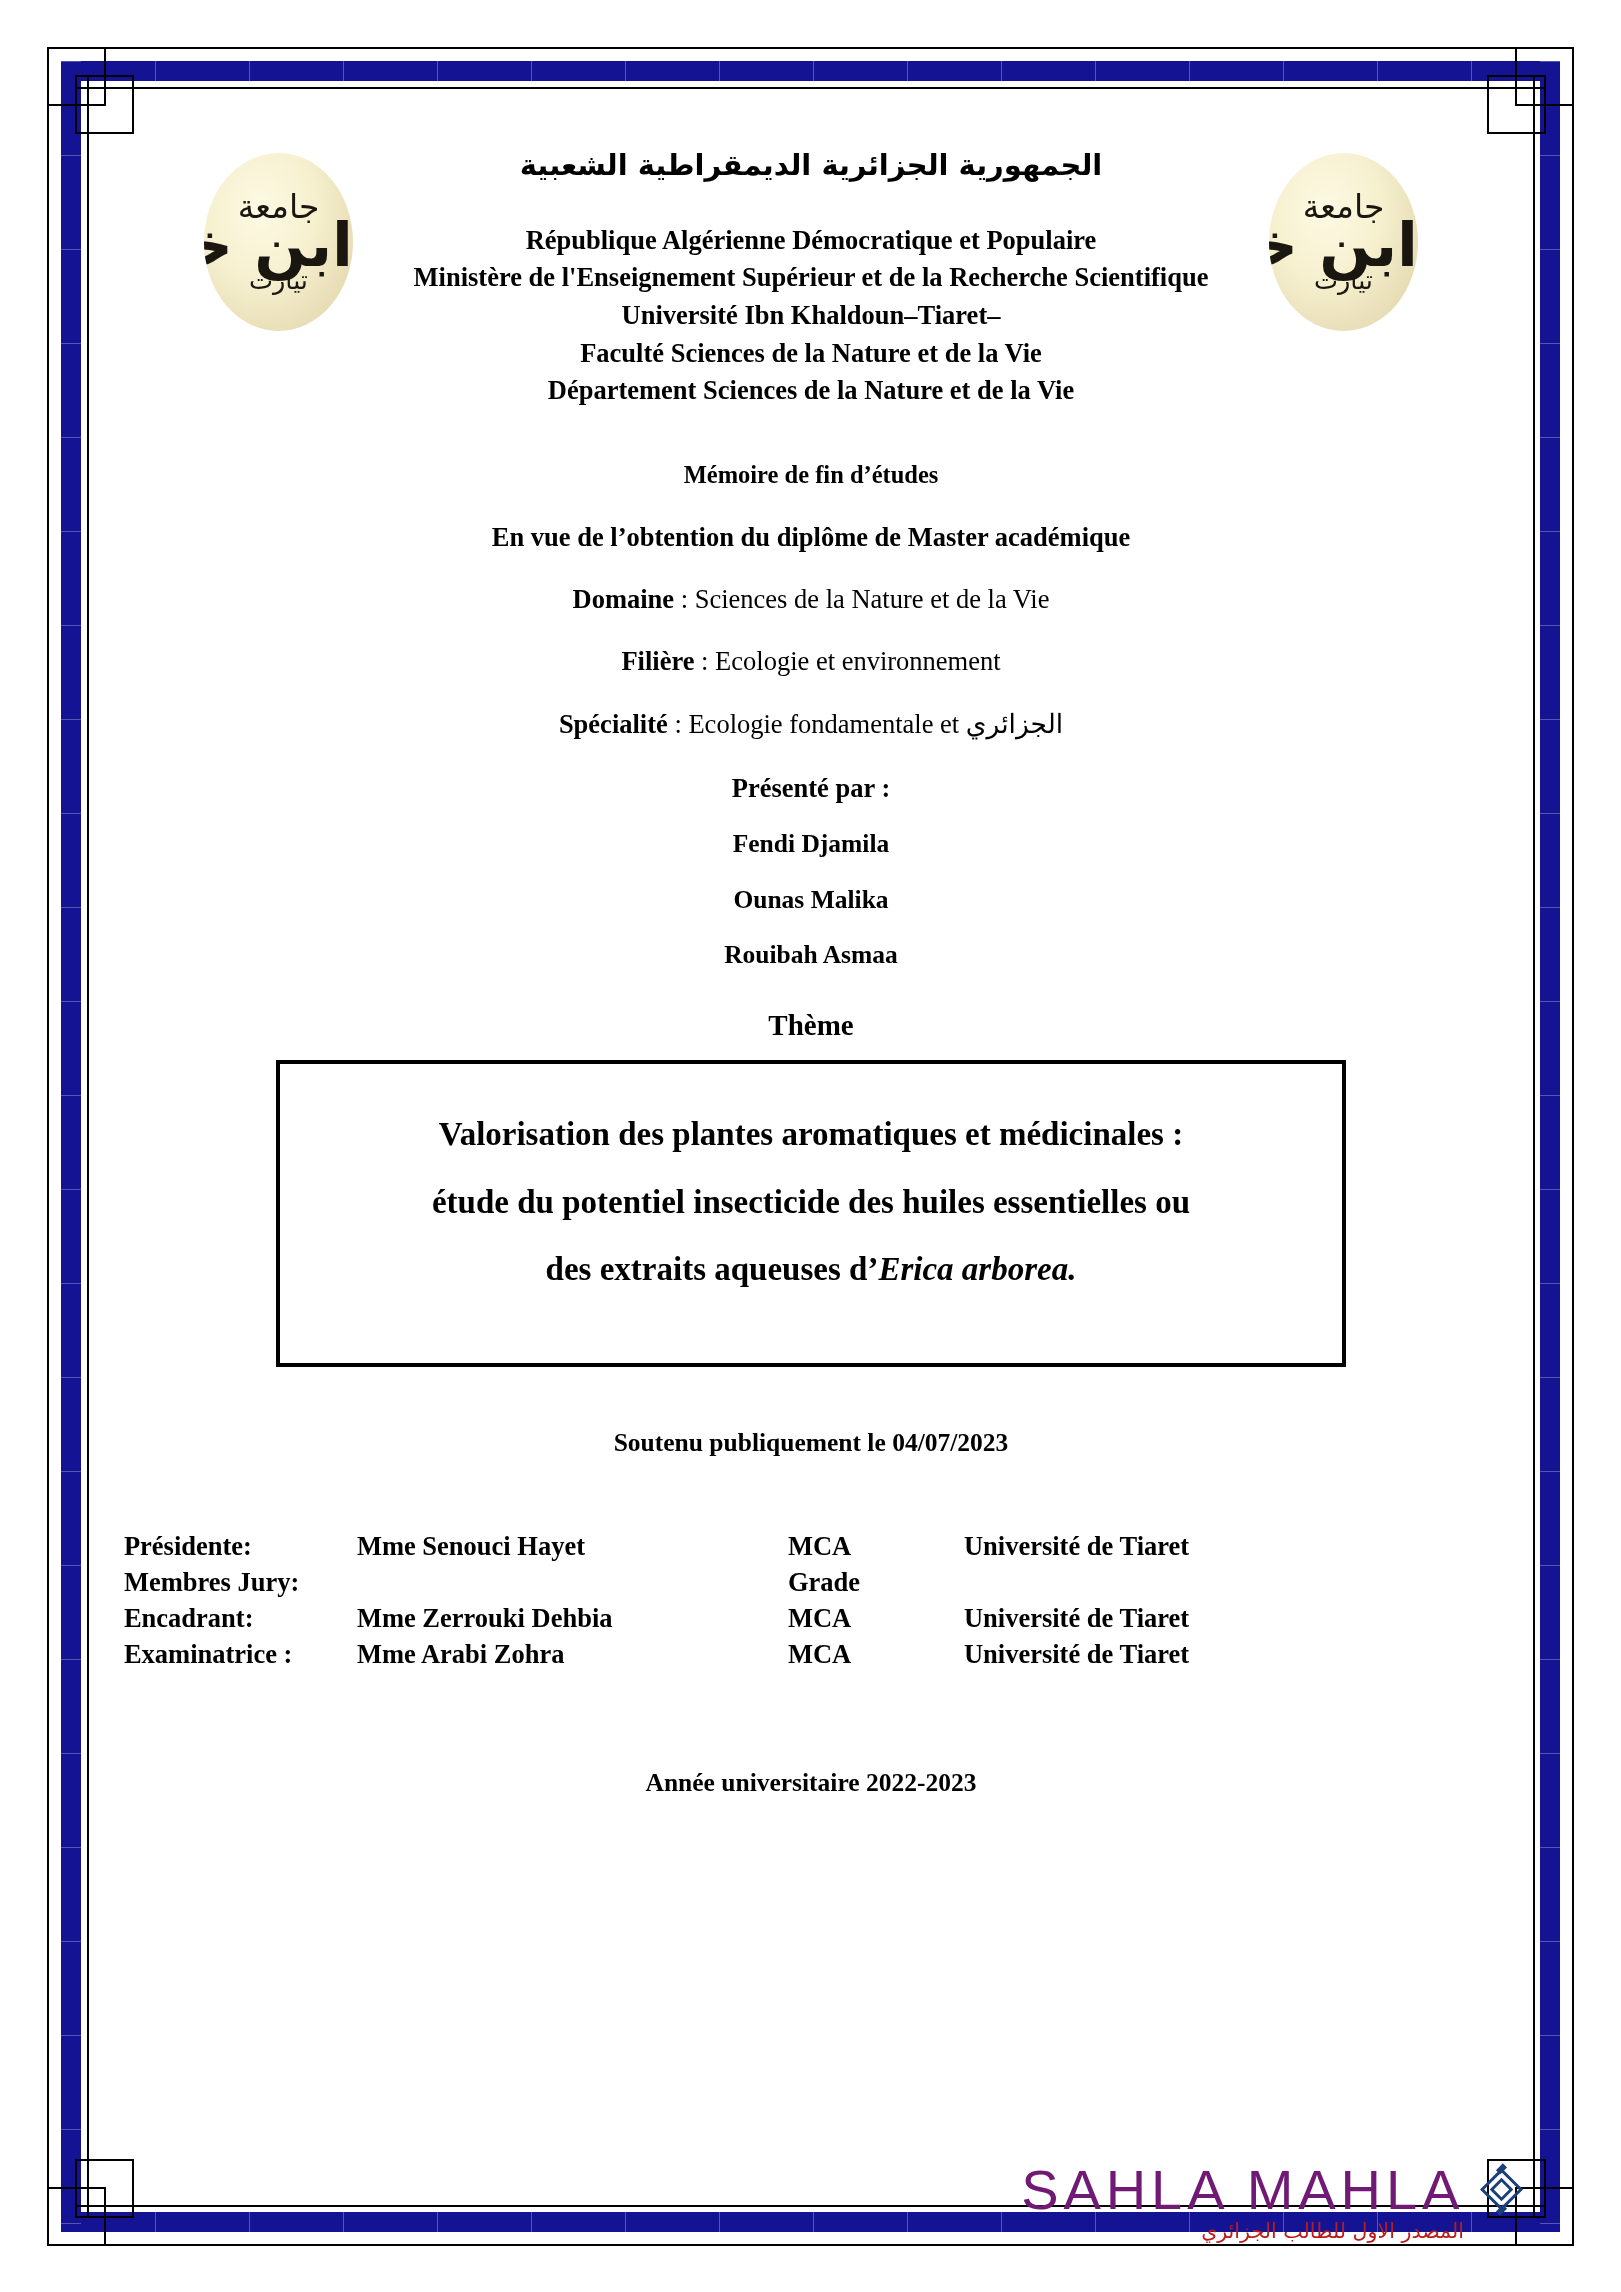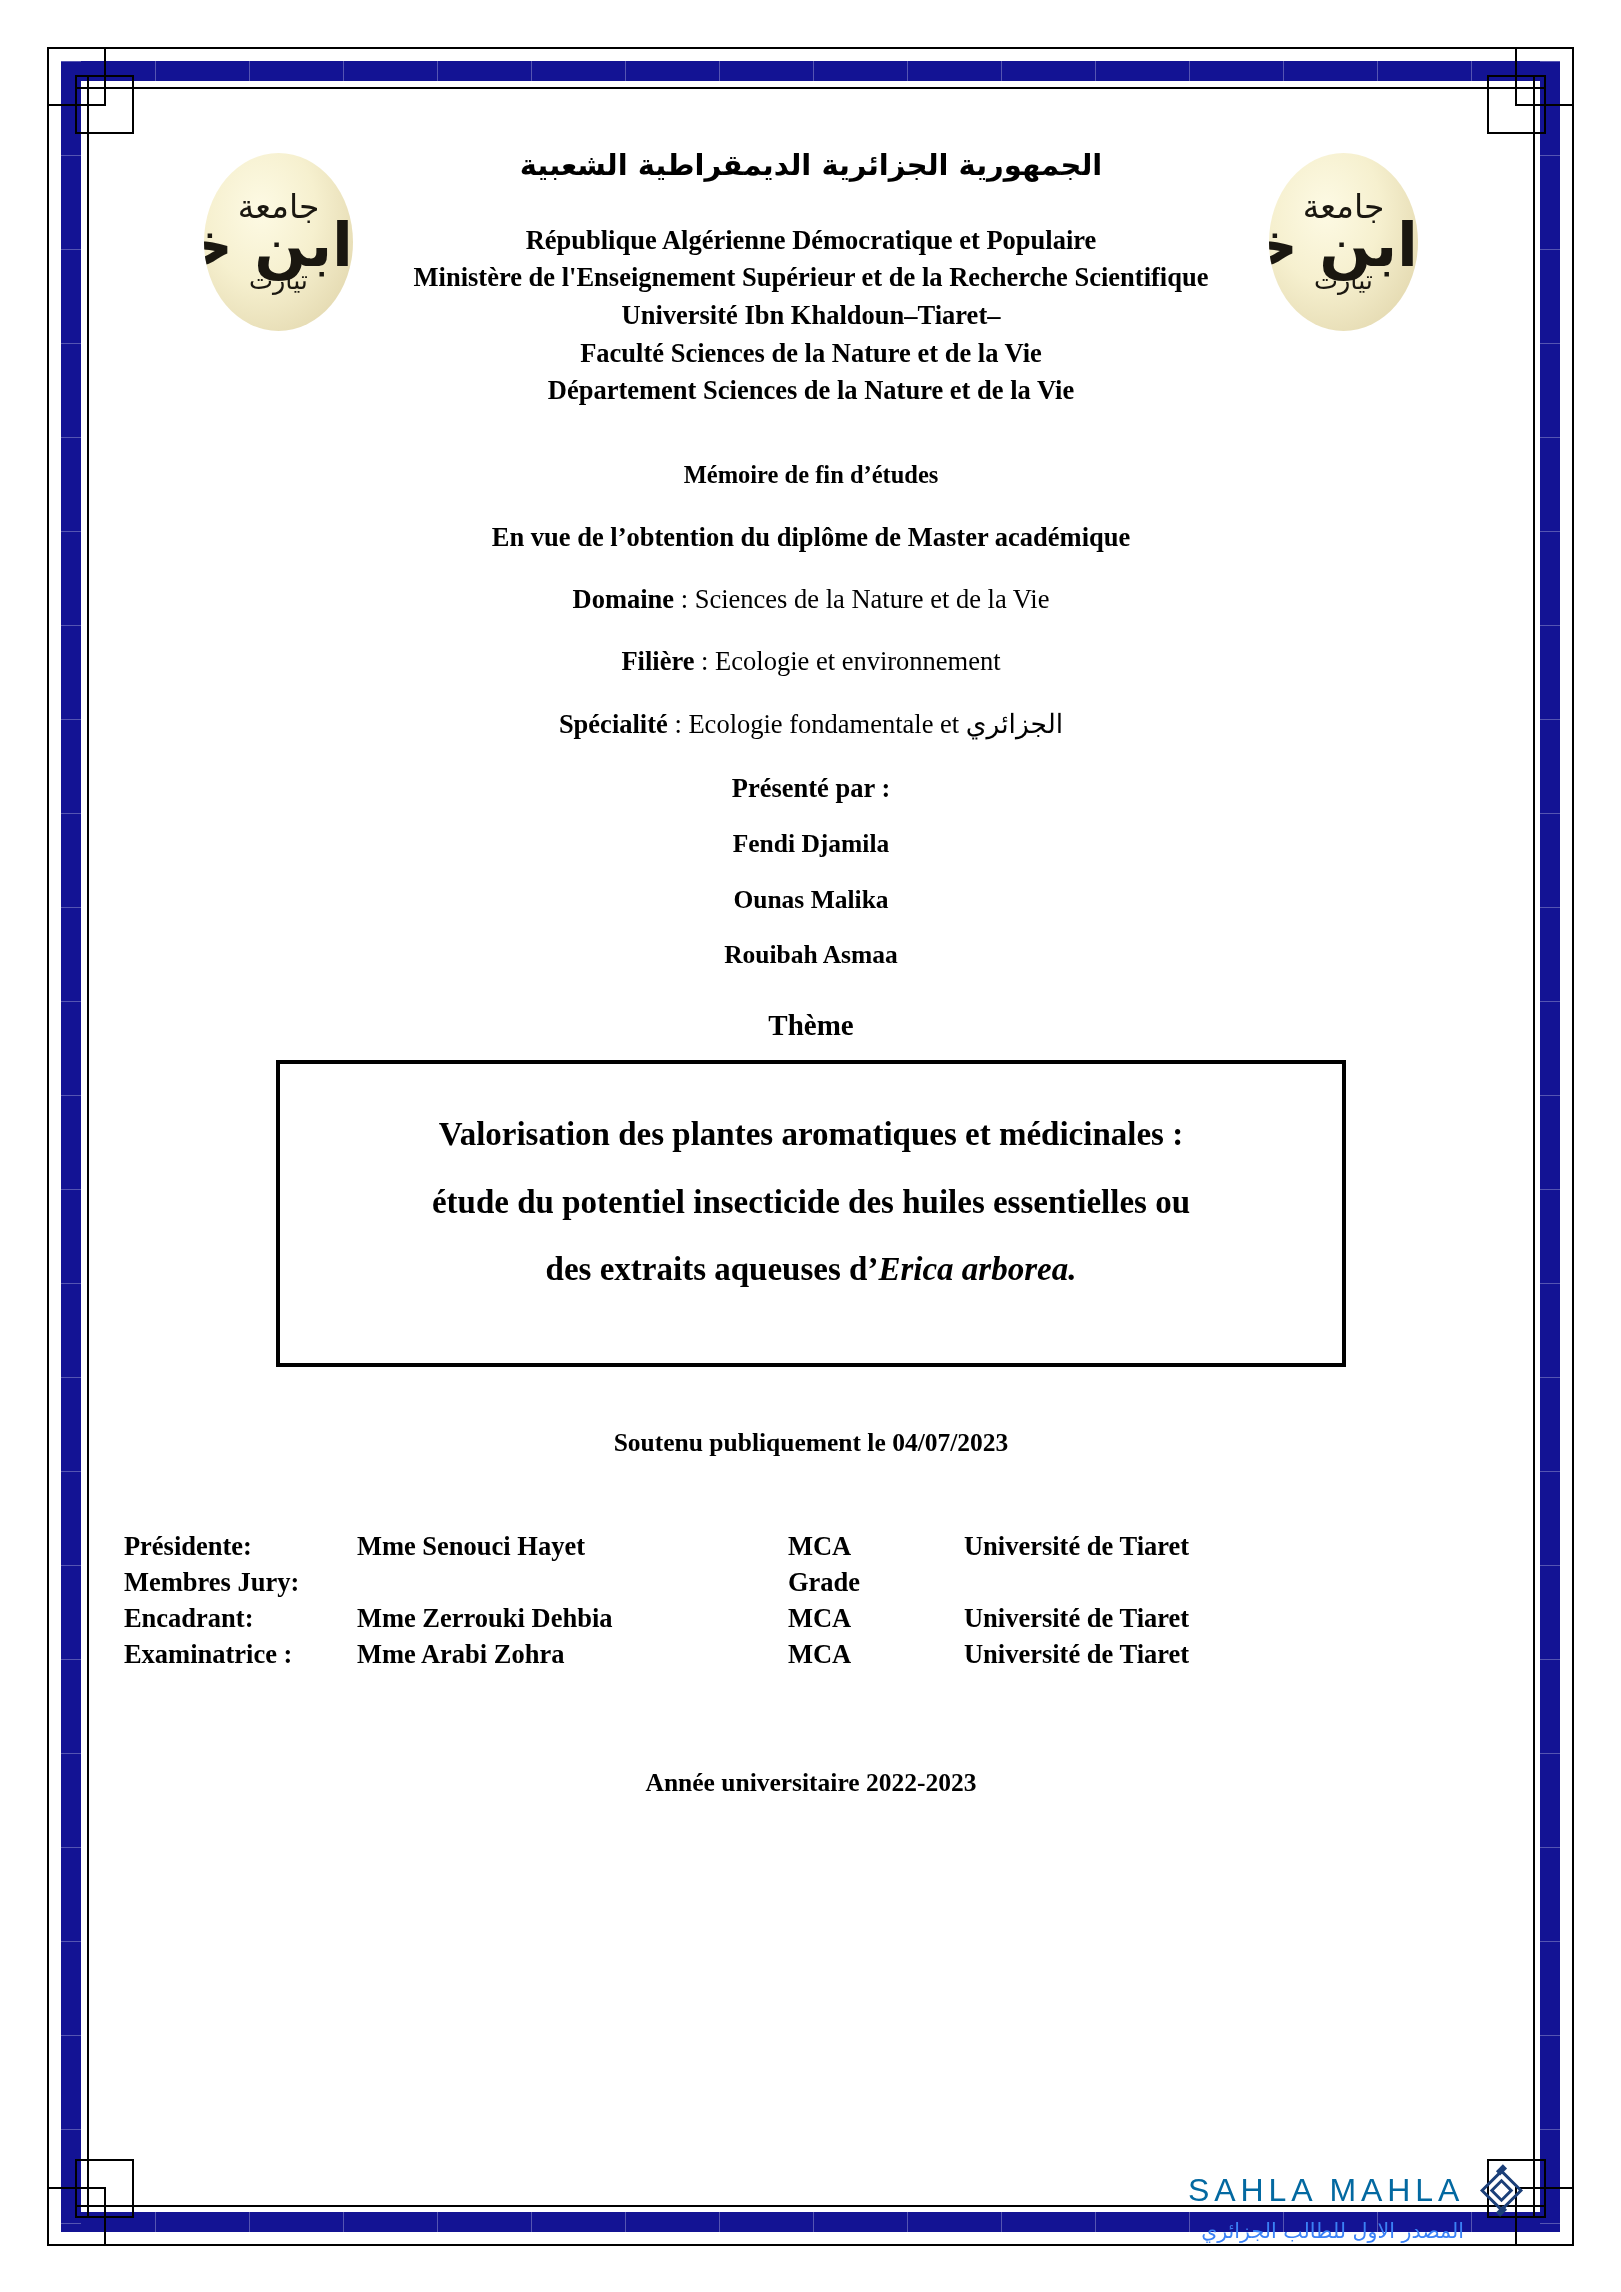--- a/index.html
+++ b/index.html
@@ -241,34 +241,34 @@
     line-height: 1;
   }
   .wm-row {
     display: flex;
     align-items: center;
     justify-content: flex-end;
     gap: 9.8px;
   }
   .wm-text {
     font-family: "Liberation Sans", sans-serif;
-    font-size: 32px;
+    font-size: 56px;
     letter-spacing: 4.9px;
-    color: #0369a1;
+    color: #701a75;
     font-weight: normal;
   }
   .wm-mark {
     width: 55px;
     height: 55px;
     position: relative;
   }
   .wm-sub {
     font-family: "DejaVu Sans", sans-serif;
     font-size: 20.6px;
-    color: #3b82f6;
+    color: #b91c1c;
     direction: rtl;
     margin-top: 3.9px;
     padding-right: 65px;
   }
 </style>
 </head>
 <body>
 
 <div class="page">
 

